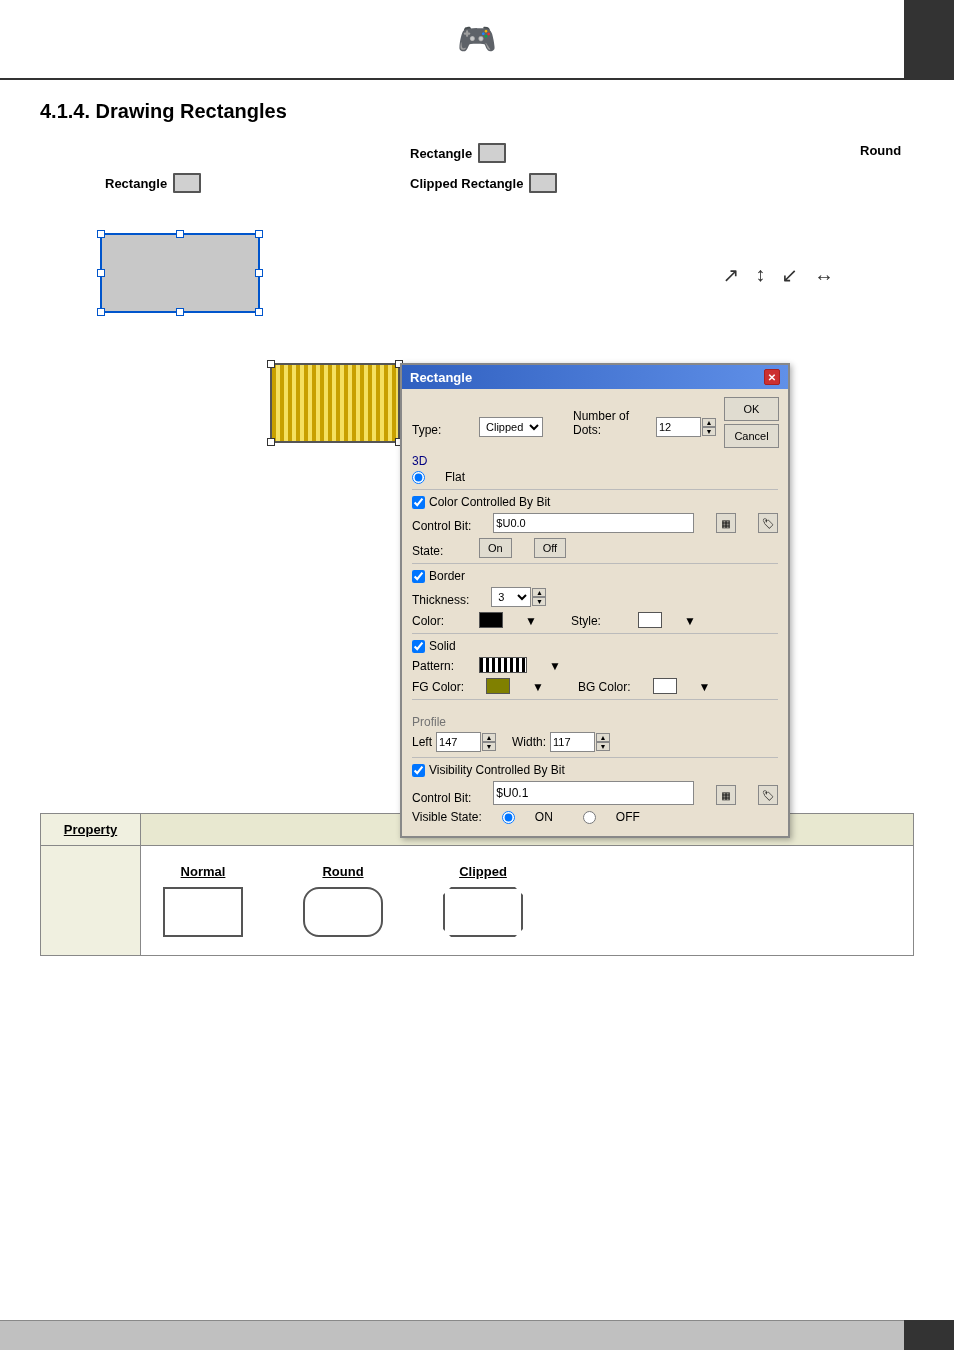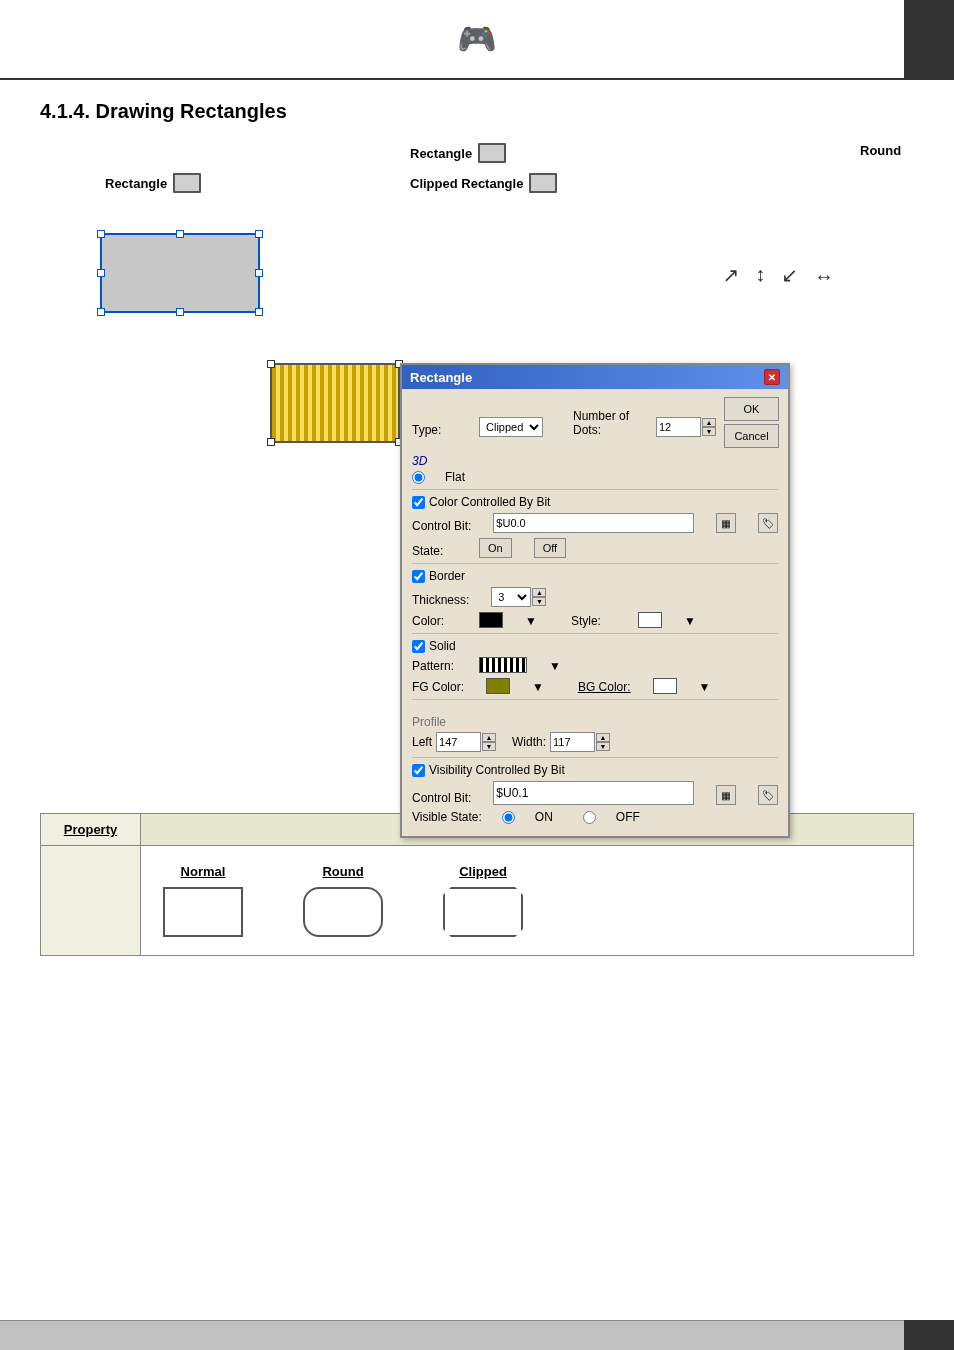--- a/index.html
+++ b/index.html
@@ -195,21 +195,20 @@
       border: 1px solid #888;
       font-size: 11px;
       cursor: pointer;
       padding: 0 6px;
     }
 
     .dialog-section-label {
       font-size: 12px;
       color: #000080;
       margin: 3px 0 2px 0;
-      font-style: italic;
     }
 
     .dialog-checkbox-row {
       display: flex;
       align-items: center;
       gap: 4px;
       margin-bottom: 4px;
       font-size: 12px;
     }
 
@@ -553,21 +552,21 @@
         </div>
         <div class="dialog-row">
           <label>Pattern:</label>
           <span class="dialog-pattern-swatch"></span>
           <span style="font-size:12px;cursor:pointer;">▼</span>
         </div>
         <div class="dialog-row">
           <label>FG Color:</label>
           <span class="dialog-color-swatch" style="background:#808000;"></span>
           <span style="font-size:12px;cursor:pointer;">▼</span>
-          <label style="margin-left:12px;text-decoration:underline;">BG Color:</label>
+          <label style="margin-left:12px;">BG Color:</label>
           <span class="dialog-color-swatch-white"></span>
           <span style="font-size:12px;cursor:pointer;">▼</span>
         </div>
 
         <hr class="dialog-divider">
 
         <div class="profile-section">Profile</div>
         <div class="dialog-grid-row">
           <div class="grid-cell">
             <label>Left</label>

